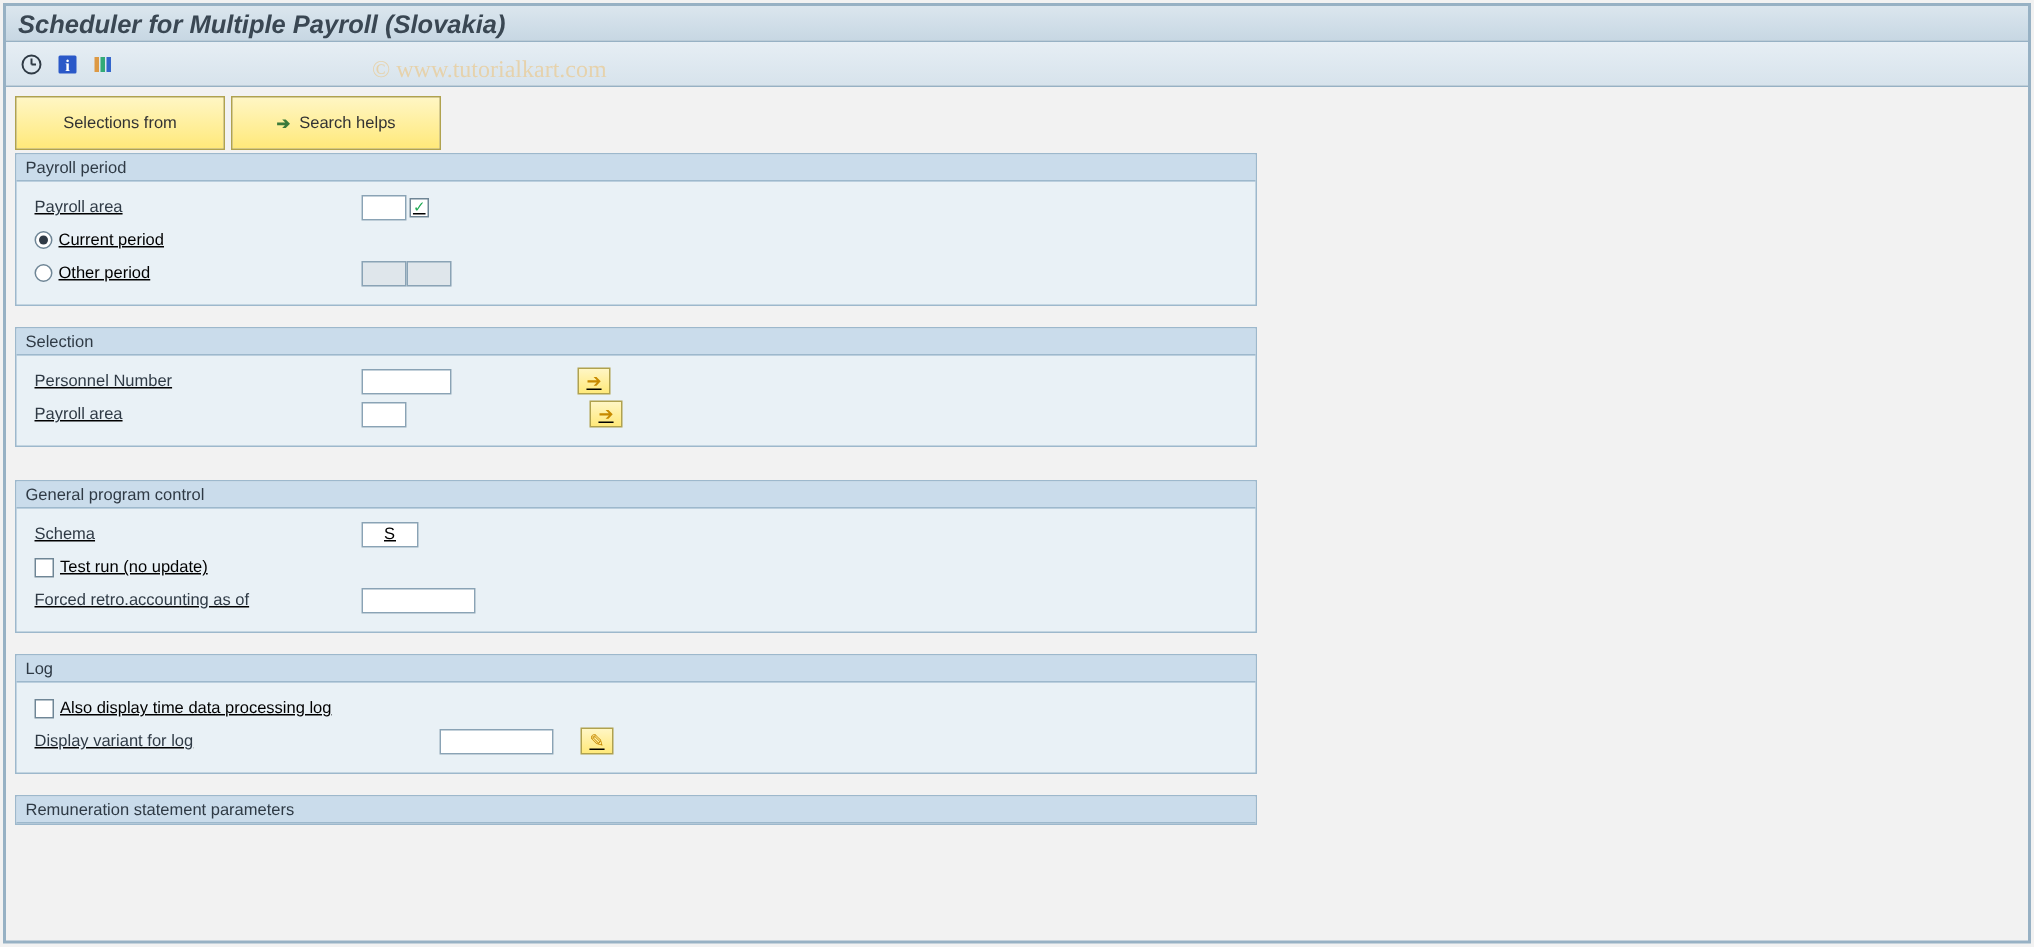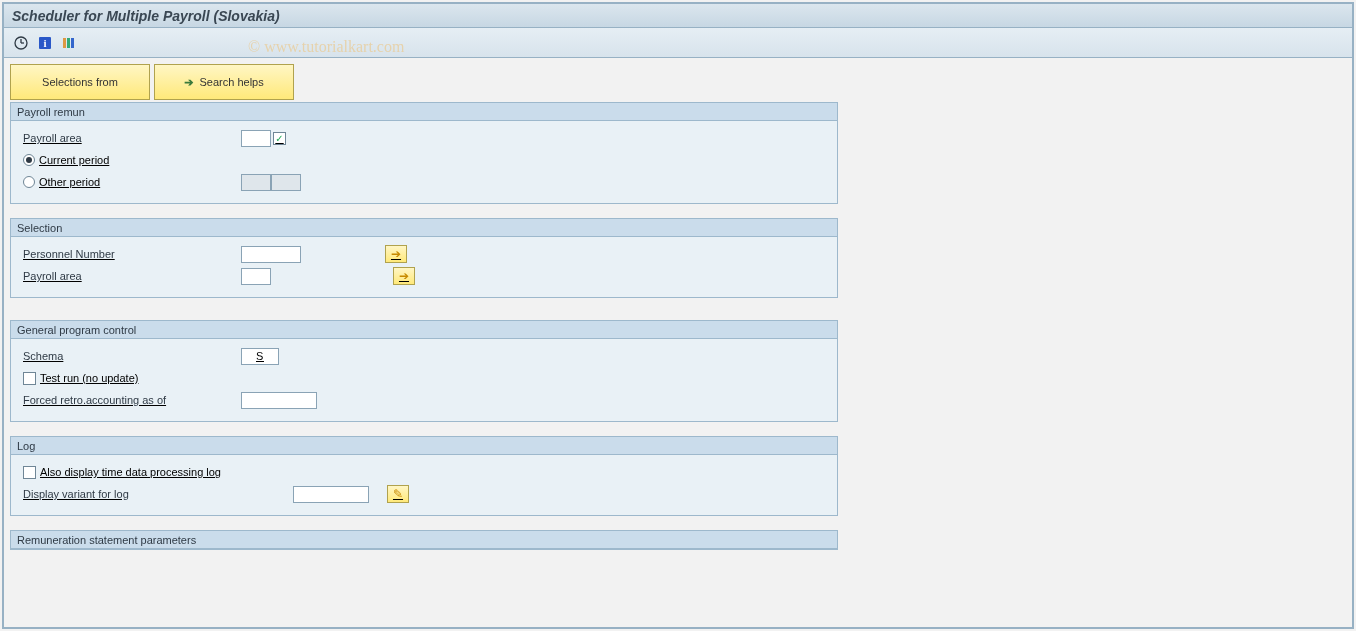--- a/index.html
+++ b/index.html
@@ -19,25 +19,25 @@
     width: 1352px;
     height: 627px;
     margin: 2px;
     background: #f2f2f2;
   }
   .titlebar {
     background: linear-gradient(#dbe6ee, #c7d7e3);
     height: 24px;
     border-bottom: 1px solid #97b1c4;
     display: flex;
-    align-items: center;
+    align-items: flex-end;
     padding: 0 8px;
     font-style: italic;
     font-weight: bold;
-    font-size: 14px;
+    font-size: 17px;
     color: #3a4753;
   }
   .toolbar {
     background: linear-gradient(#e6eef4, #d7e3ec);
     height: 30px;
     border-bottom: 1px solid #97b1c4;
     display: flex;
     align-items: center;
     padding: 0 8px;
     gap: 6px;
@@ -208,21 +208,21 @@
       <div class="sap-btn wide">
         <span>Selections from</span>
       </div>
       <div class="sap-btn wide">
         <span class="arrow">➔</span>
         <span>Search helps</span>
       </div>
     </div>
 
     <div class="groupbox">
-      <div class="group-title">Payroll remun</div>
+      <div class="group-title">Payroll period</div>
       <div class="group-body">
         <div class="row">
           <span class="label-col" style="padding-left:4px">Payroll area</span>
           <input class="input-sm" style="width: 22px;">
           <span class="checkbox" style="margin-left:2px">
             <span>✓</span>
           </span>
         </div>
         <div class="row">
           <span style="width:222px; display:flex; align-items:flex-end; padding-left:4px">

